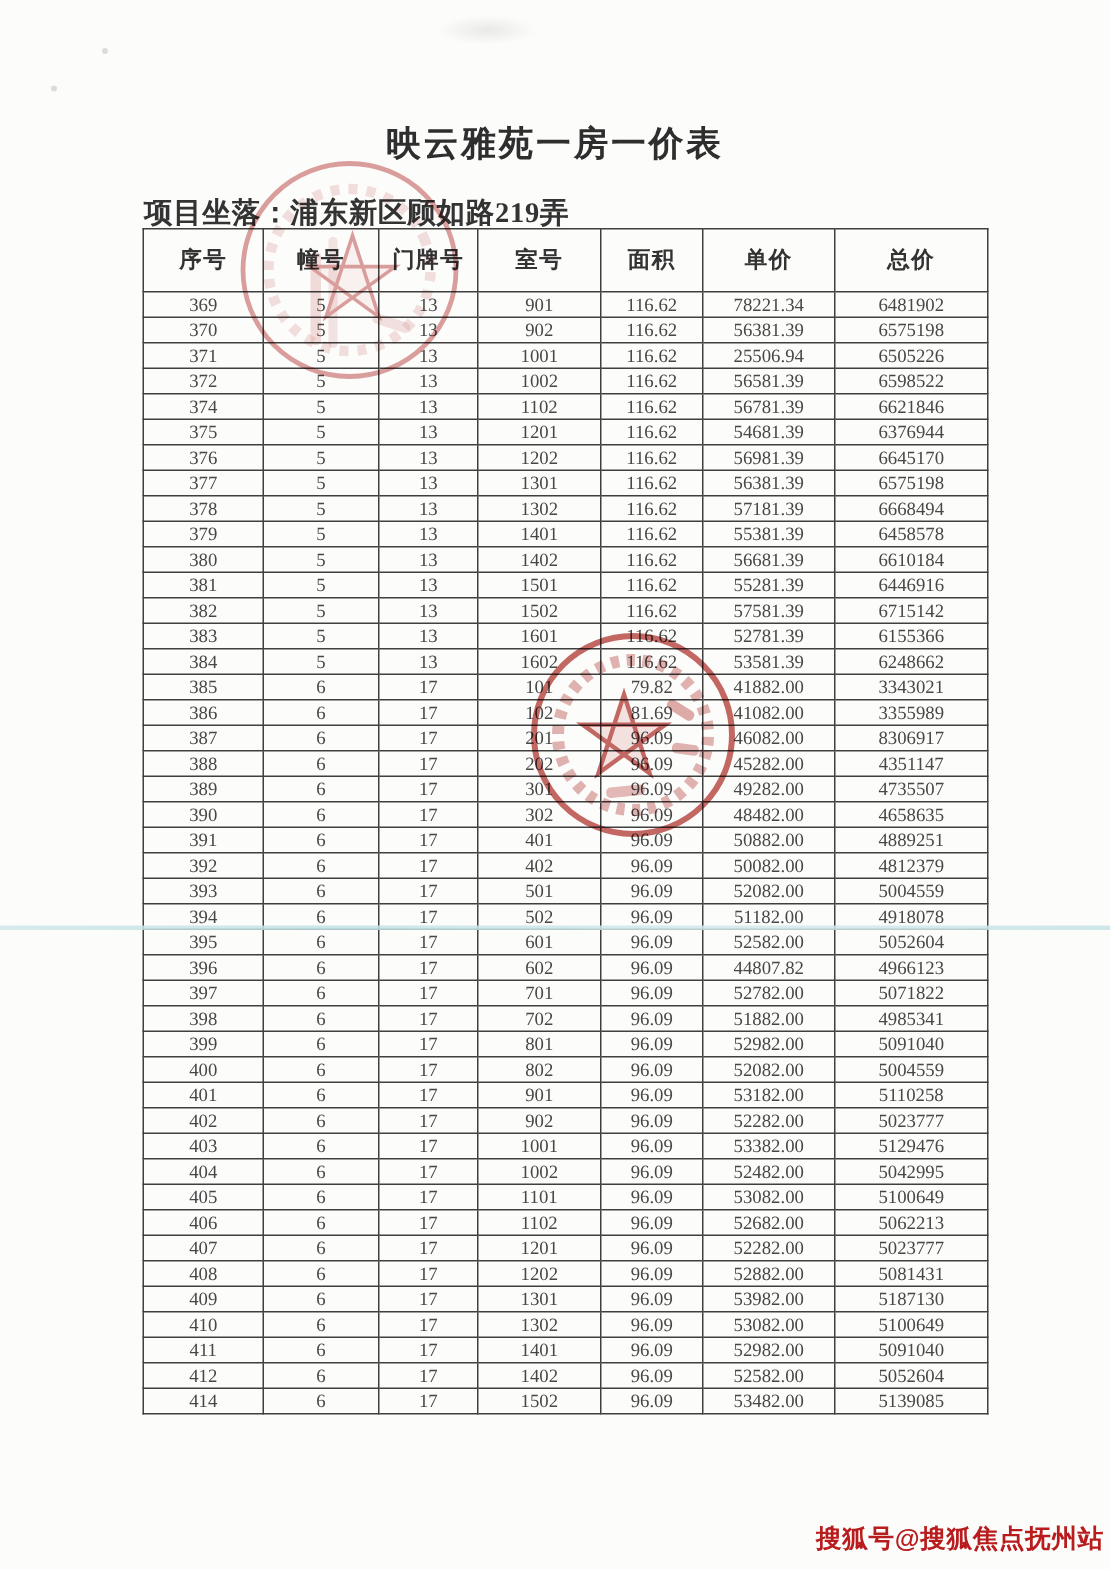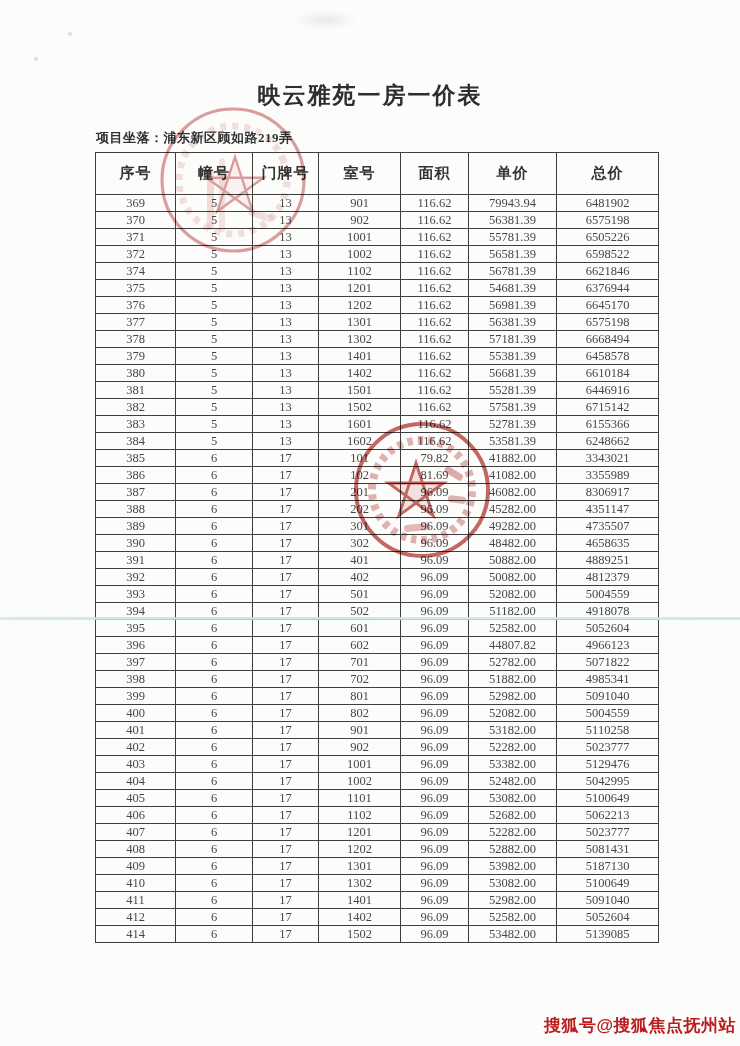--- a/index.html
+++ b/index.html
@@ -13,21 +13,21 @@
     overflow:hidden;
   }
   .doc-title {
     position:absolute; top:80px; left:0; width:740px;
     text-align:center;
     font-size:23px; font-weight:700; color:#2e2e2e;
     letter-spacing:2px;
   }
   .location-line {
     position:absolute; top:129px; left:96px;
-    font-size:13px; font-weight:700; color:#333;
+    font-size:19px; font-weight:700; color:#333;
     letter-spacing:0.5px;
   }
   table.price-table {
     position:absolute; top:152px; left:95px;
     width:563px;
     border-collapse:collapse;
     table-layout:fixed;
     background:transparent;
   }
   table.price-table th, table.price-table td {
@@ -103,39 +103,39 @@
         <th>总价</th>
       </tr>
   </thead>
   <tbody>
       <tr>
         <td>369</td>
         <td>5</td>
         <td>13</td>
         <td>901</td>
         <td>116.62</td>
-        <td>79943.94</td>
+        <td>78221.34</td>
         <td>6481902</td>
       </tr>
       <tr>
         <td>370</td>
         <td>5</td>
         <td>13</td>
         <td>902</td>
         <td>116.62</td>
         <td>56381.39</td>
         <td>6575198</td>
       </tr>
       <tr>
         <td>371</td>
         <td>5</td>
         <td>13</td>
         <td>1001</td>
         <td>116.62</td>
-        <td>55781.39</td>
+        <td>25506.94</td>
         <td>6505226</td>
       </tr>
       <tr>
         <td>372</td>
         <td>5</td>
         <td>13</td>
         <td>1002</td>
         <td>116.62</td>
         <td>56581.39</td>
         <td>6598522</td>

